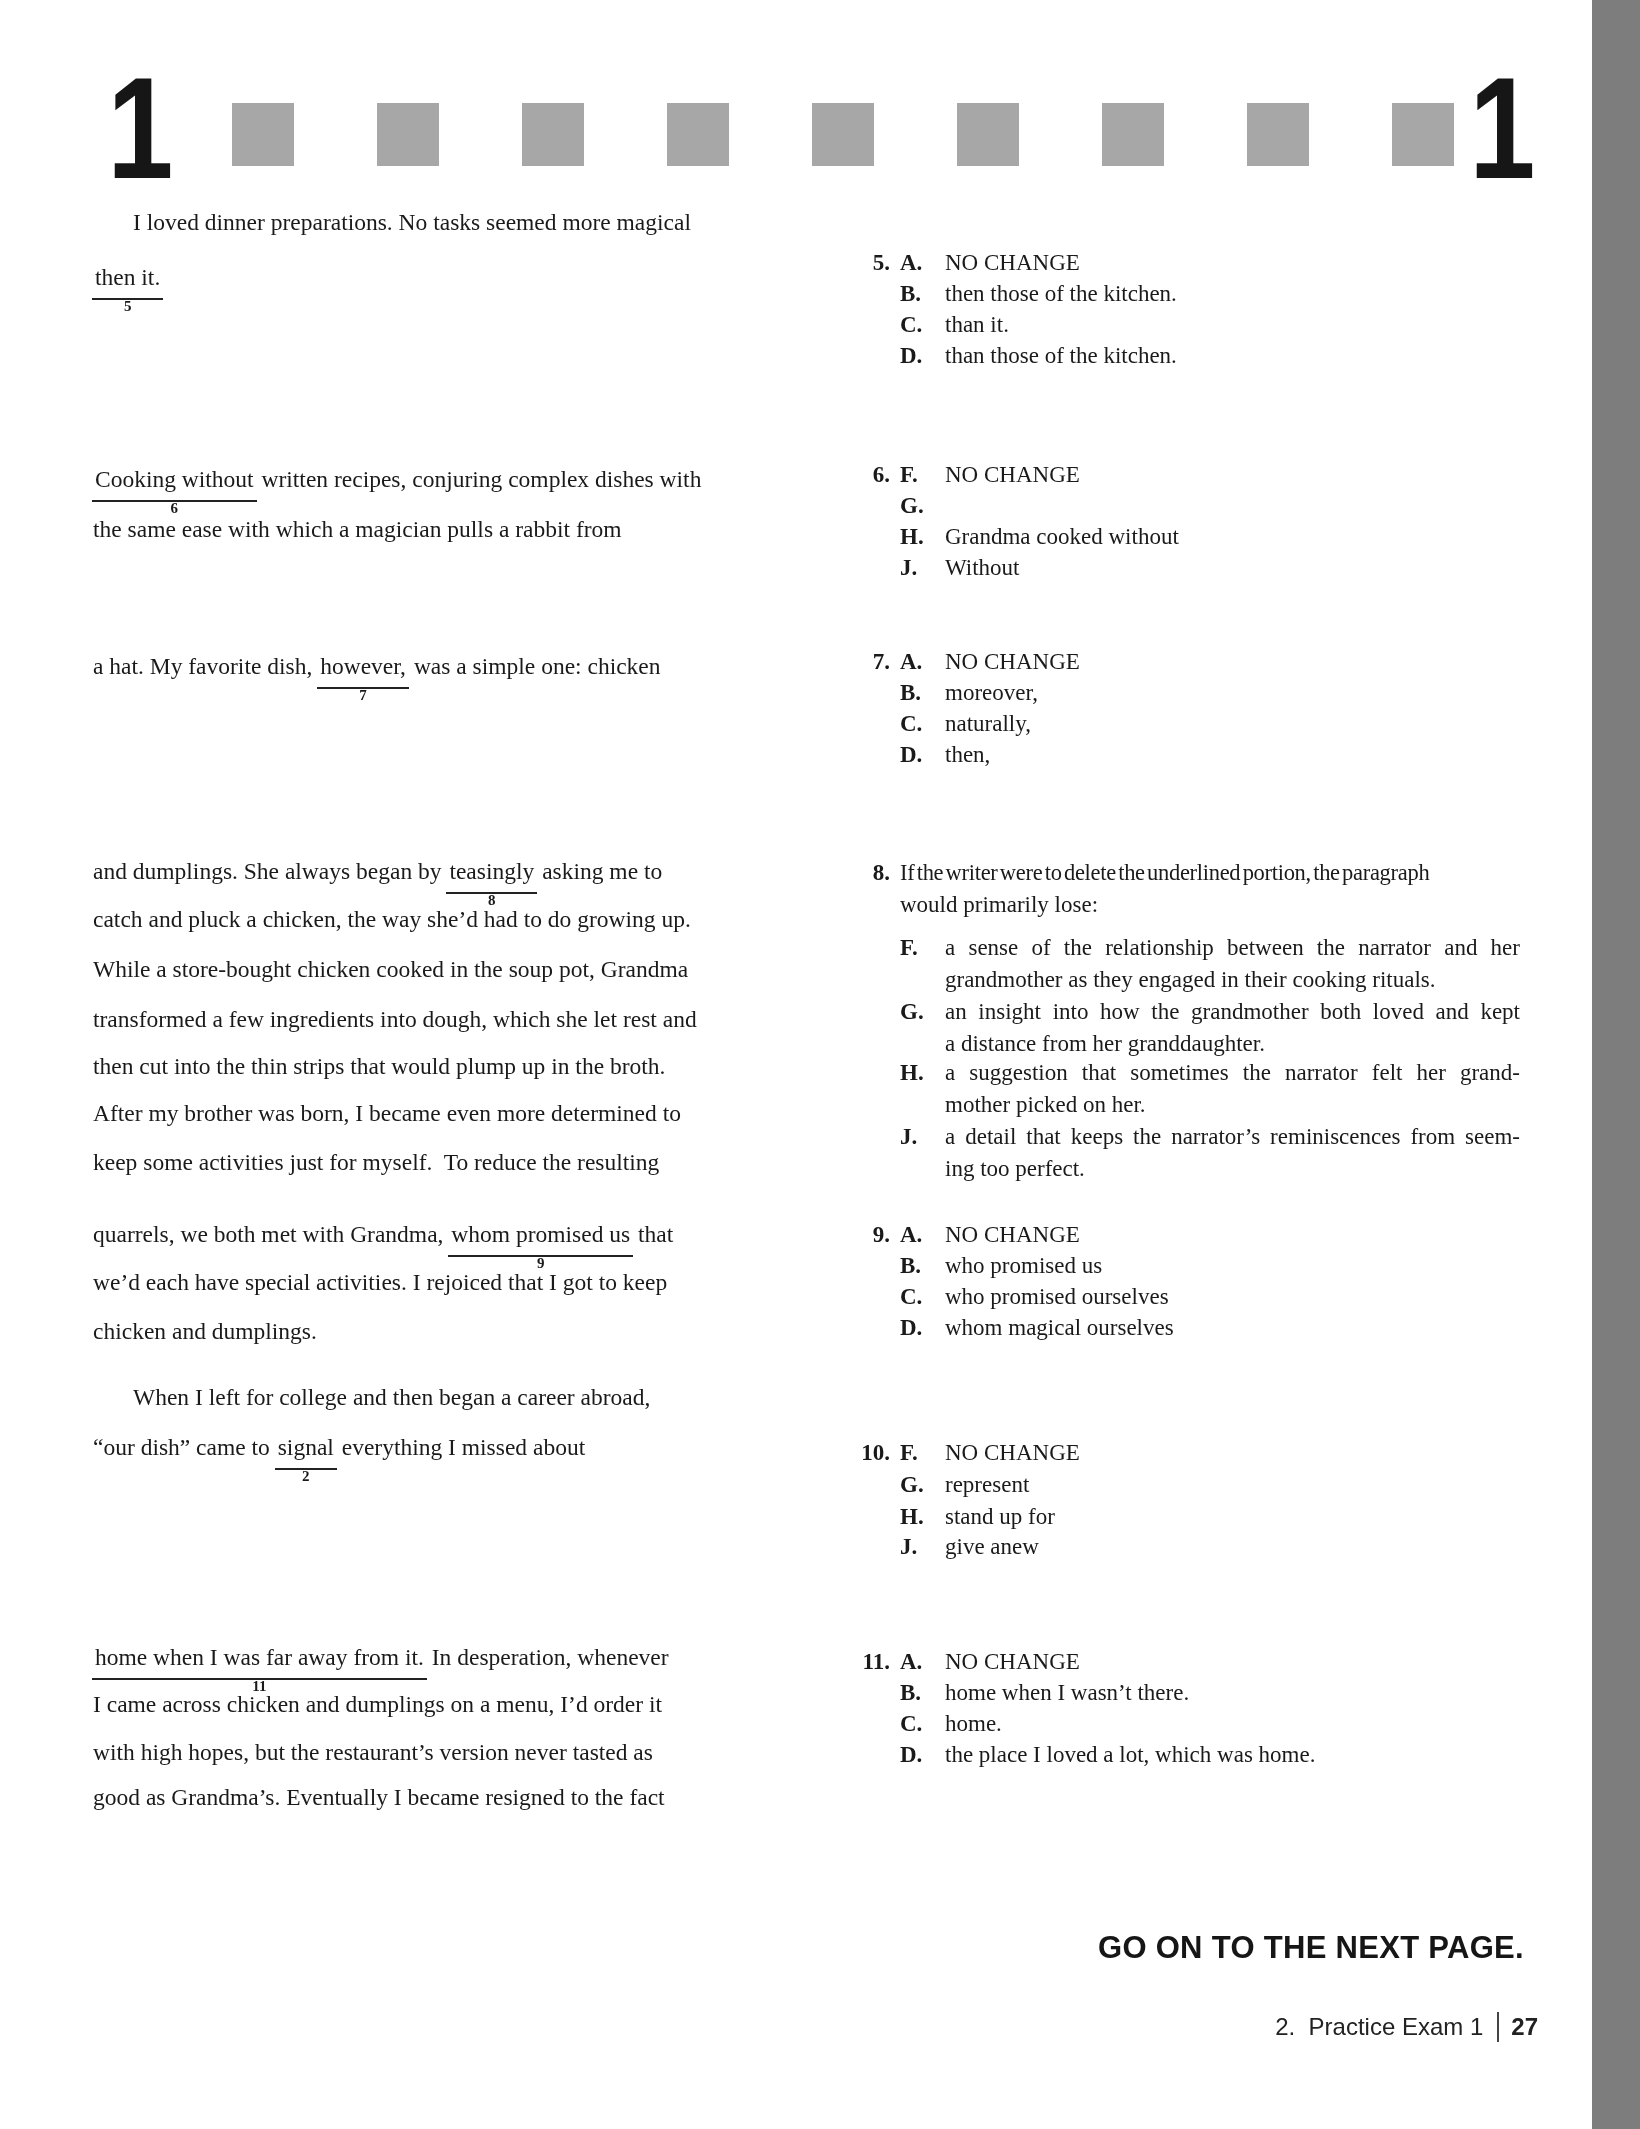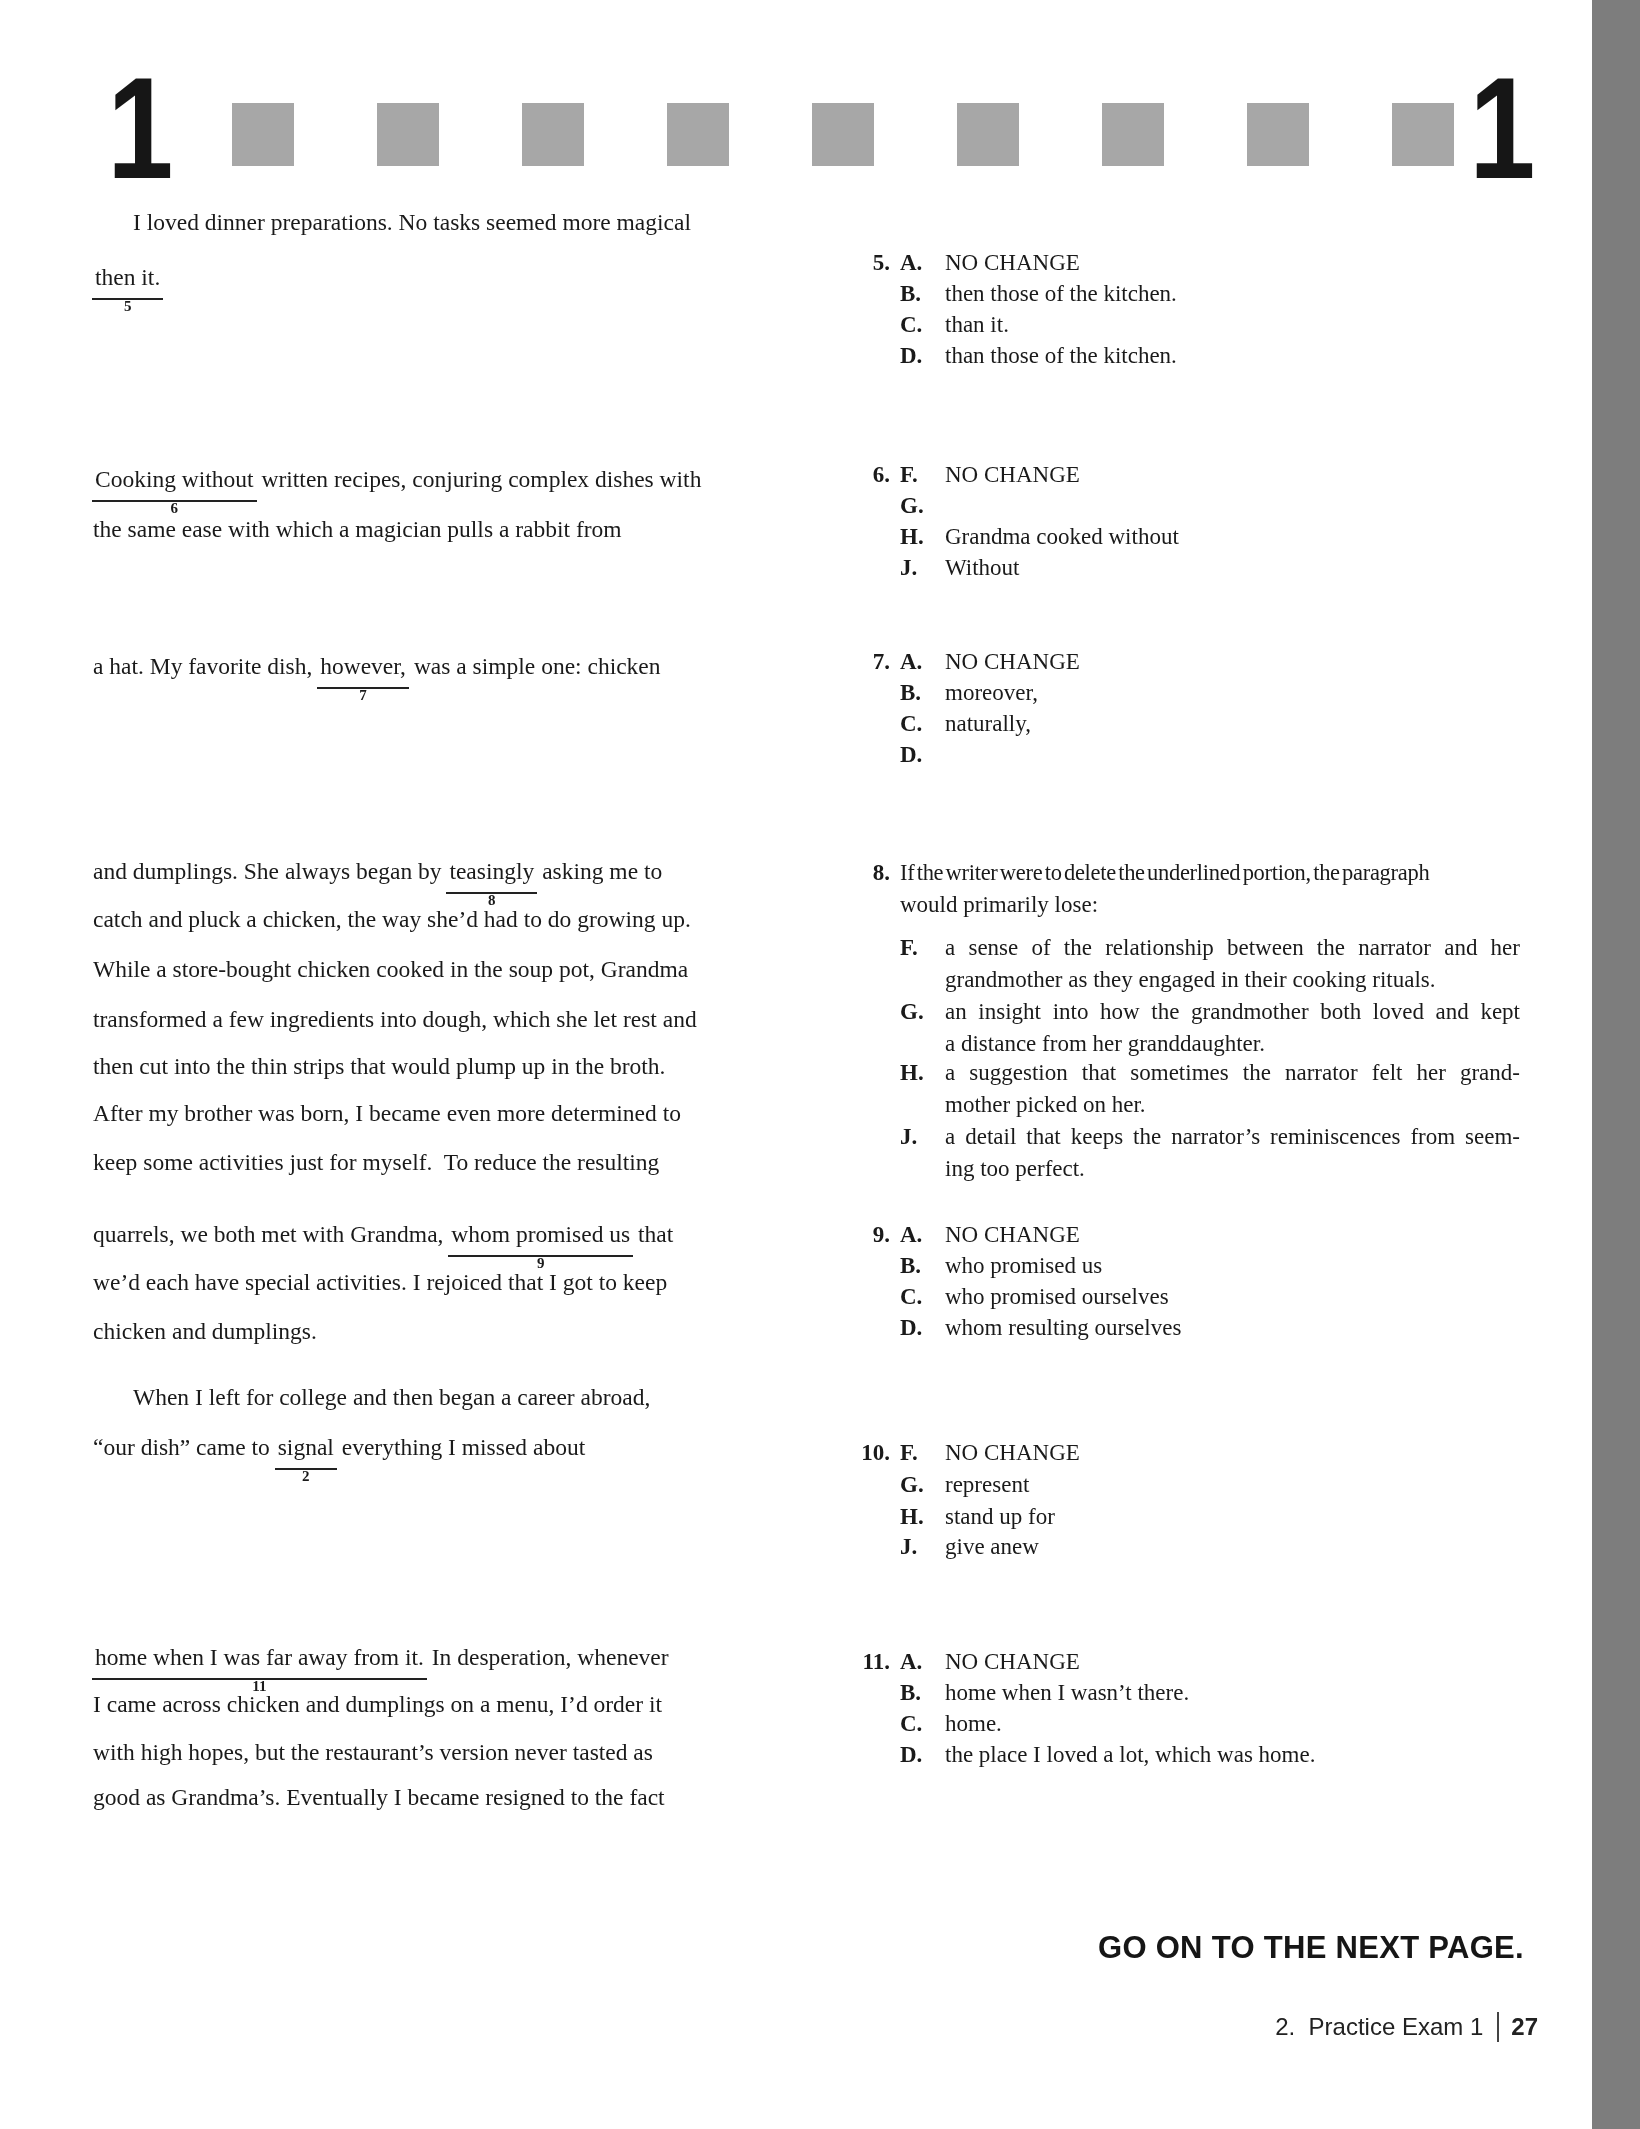--- a/index.html
+++ b/index.html
@@ -134,20 +134,21 @@
         <span class="qtext">moreover,</span>
       </div>
       <div class="qrow" style="top: 709px;">
         <span class="qnum"></span>
         <span class="qlet">C.</span>
         <span class="qtext">naturally,</span>
       </div>
       <div class="qrow" style="top: 740px;">
         <span class="qnum"></span>
         <span class="qlet">D.</span>
+        <span class="qtext">then,</span>
       </div>
       <div class="qrow stemrow" style="top: 858px;">
         <span class="qnum">8.</span>
         <span class="qtext tight">If the writer were to delete the underlined portion, the paragraph</span>
       </div>
       <div class="qrow stemrow" style="top: 890px;">
         <span class="qnum"></span>
         <span class="qtext">would primarily lose:</span>
       </div>
       <div class="qrow" style="top: 933px;">
@@ -201,21 +202,21 @@
         <span class="qtext">who promised us</span>
       </div>
       <div class="qrow" style="top: 1282px;">
         <span class="qnum"></span>
         <span class="qlet">C.</span>
         <span class="qtext">who promised ourselves</span>
       </div>
       <div class="qrow" style="top: 1313px;">
         <span class="qnum"></span>
         <span class="qlet">D.</span>
-        <span class="qtext">whom resulting ourselves</span>
+        <span class="qtext">whom magical ourselves</span>
       </div>
       <div class="qrow" style="top: 1438px;">
         <span class="qnum">10.</span>
         <span class="qlet">F.</span>
         <span class="qtext">NO CHANGE</span>
       </div>
       <div class="qrow" style="top: 1470px;">
         <span class="qnum"></span>
         <span class="qlet">G.</span>
         <span class="qtext">represent</span>

